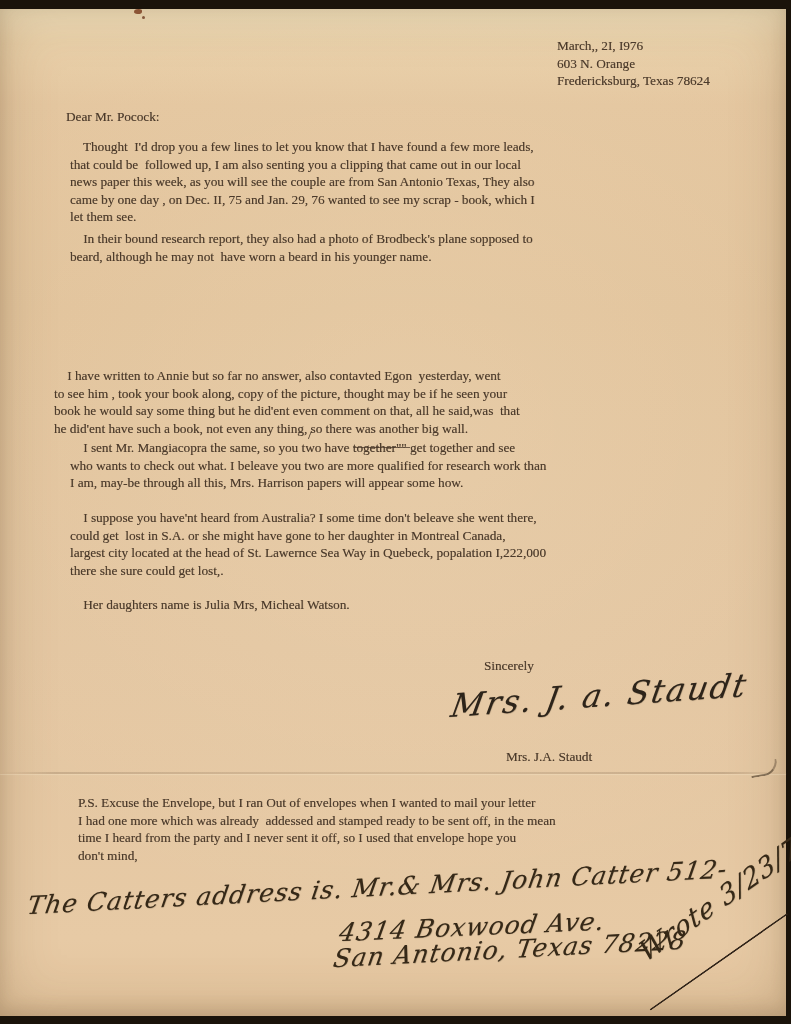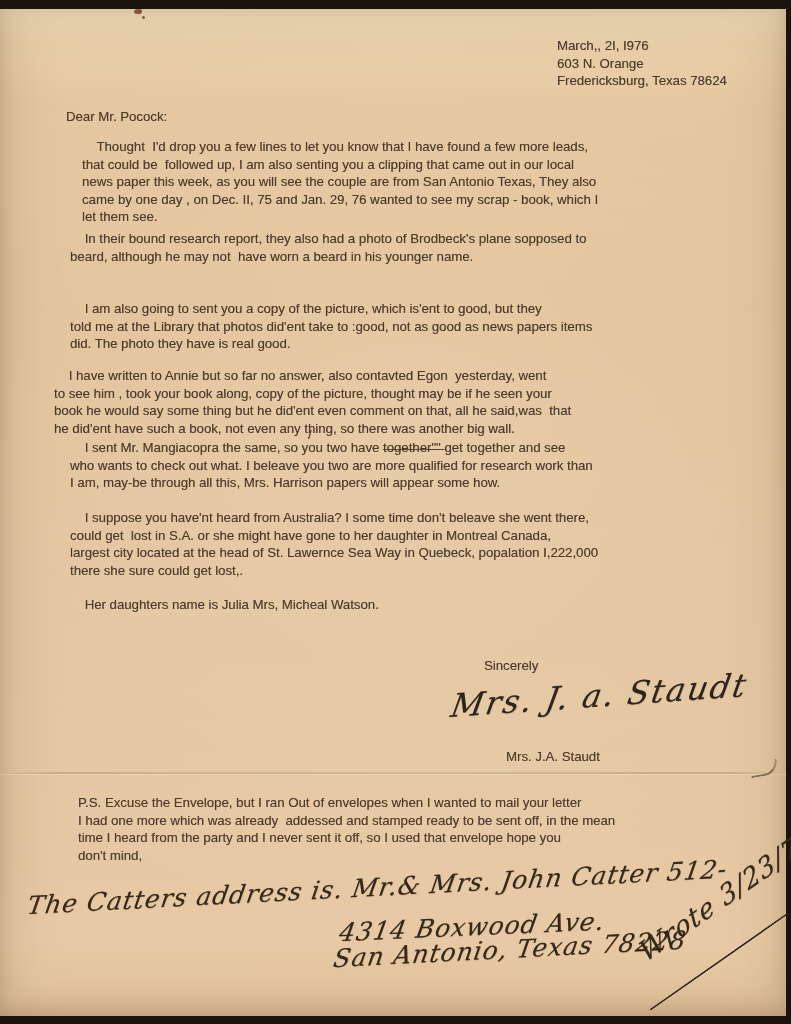--- a/index.html
+++ b/index.html
@@ -14,29 +14,29 @@
     position:absolute;left:0;top:9px;width:786px;height:1007px;
     background:
       radial-gradient(120% 80% at 52% 42%, rgba(255,246,222,0.16), rgba(0,0,0,0) 62%),
       linear-gradient(180deg,#f1e0bc 0px,#e9d0a9 34px,#e4c69f 95px,#e1c29a 300px,#e3c5a0 640px,#e7caa5 930px,#e3c49d 100%);
     box-shadow: inset 0 0 55px rgba(115,85,50,0.28), inset 0 -6px 16px rgba(90,65,40,0.18);
   }
   .abs{position:absolute;}
   
   .para, .tline, .mono{
     color:#4b3a2b;
-    font-family:Liberation Sans, sans-serif;
+    font-family:Liberation Serif, serif;
     font-size:13.2px;line-height:17.6px;
     text-shadow:0.3px 0.3px 0.6px rgba(72,55,38,0.45);
     padding-left:12px;
   }
   .tline{white-space:pre;}
   .heading{left:545px;top:28px;}
   .salutation{left:54px;top:99px;text-align:center;}
-  .p1{left:46px;top:129px;margin-left:12px;}
+  .p1{left:46px;top:129px;}
   .p2{left:46px;top:221px;}
   .p3{left:46px;top:291px;}
   .p4{left:30px;top:358px;}
   .p5{left:46px;top:430px;}
   .p6{left:46px;top:500px;}
   .p7{left:46px;top:587px;}
   .ps{left:54px;top:785px;}
   .stray{left:296px;top:417px;}
   .closing{left:472px;top:648px;}
   .sig-typed{left:494px;top:739px;}
@@ -97,25 +97,20 @@
         <div class="tline">    Thought  I'd drop you a few lines to let you know that I have found a few more leads,</div>
         <div class="tline">that could be  followed up, I am also senting you a clipping that came out in our local</div>
         <div class="tline">news paper this week, as you will see the couple are from San Antonio Texas, They also</div>
         <div class="tline">came by one day , on Dec. II, 75 and Jan. 29, 76 wanted to see my scrap - book, which I</div>
         <div class="tline">let them see.</div>
       </div>
     <div class="abs para p2">
         <div class="tline">    In their bound research report, they also had a photo of Brodbeck's plane sopposed to</div>
         <div class="tline">beard, although he may not  have worn a beard in his younger name.</div>
       </div>
-    <div class="abs para p3">
-        <div class="tline">    I am also going to sent you a copy of the picture, which is'ent to good, but they</div>
-        <div class="tline">told me at the Library that photos did'ent take to :good, not as good as news papers items</div>
-        <div class="tline">did. The photo they have is real good.</div>
-      </div>
     <div class="abs para p4">
         <div class="tline">    I have written to Annie but so far no answer, also contavted Egon  yesterday, went</div>
         <div class="tline">to see him , took your book along, copy of the picture, thought may be if he seen your</div>
         <div class="tline">book he would say some thing but he did'ent even comment on that, all he said,was  that</div>
         <div class="tline">he did'ent have such a book, not even any thing, so there was another big wall.</div>
       </div>
     <div class="abs para p5">
         <div class="tline">    I sent Mr. Mangiacopra the same, so you two have t̶o̶g̶e̶t̶h̶e̶r̶"̶"̶ get together and see</div>
         <div class="tline">who wants to check out what. I beleave you two are more qualified for research work than</div>
         <div class="tline">I am, may-be through all this, Mrs. Harrison papers will appear some how.</div>

